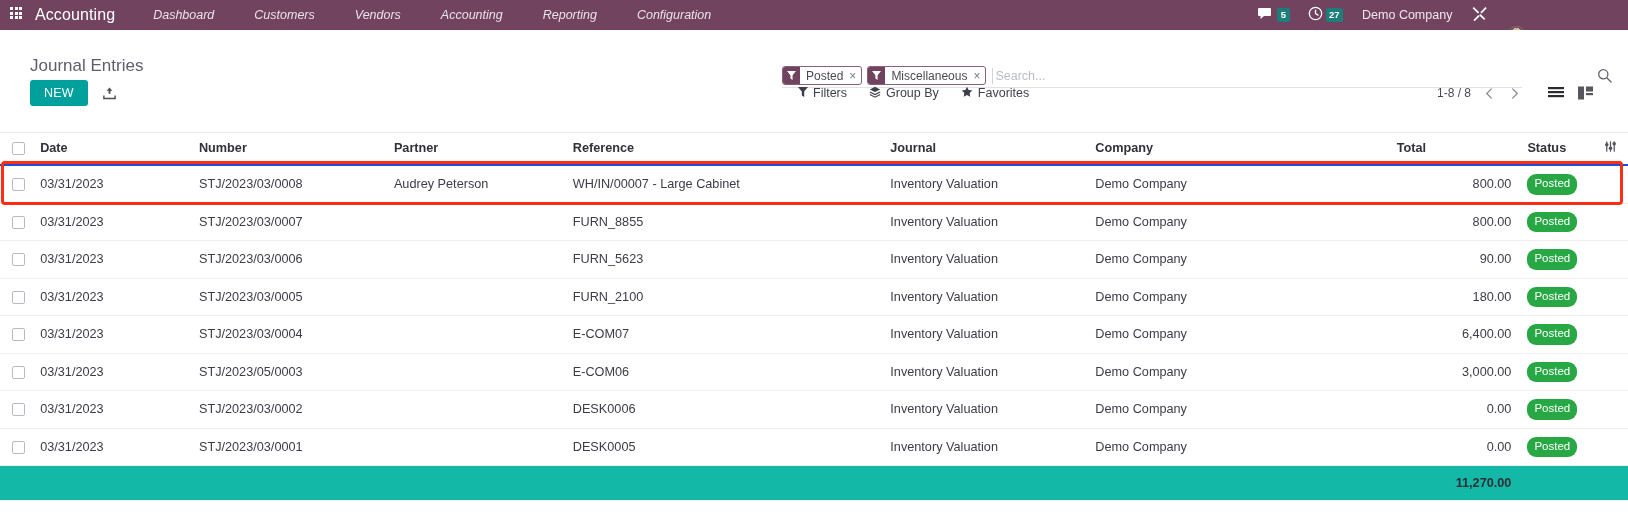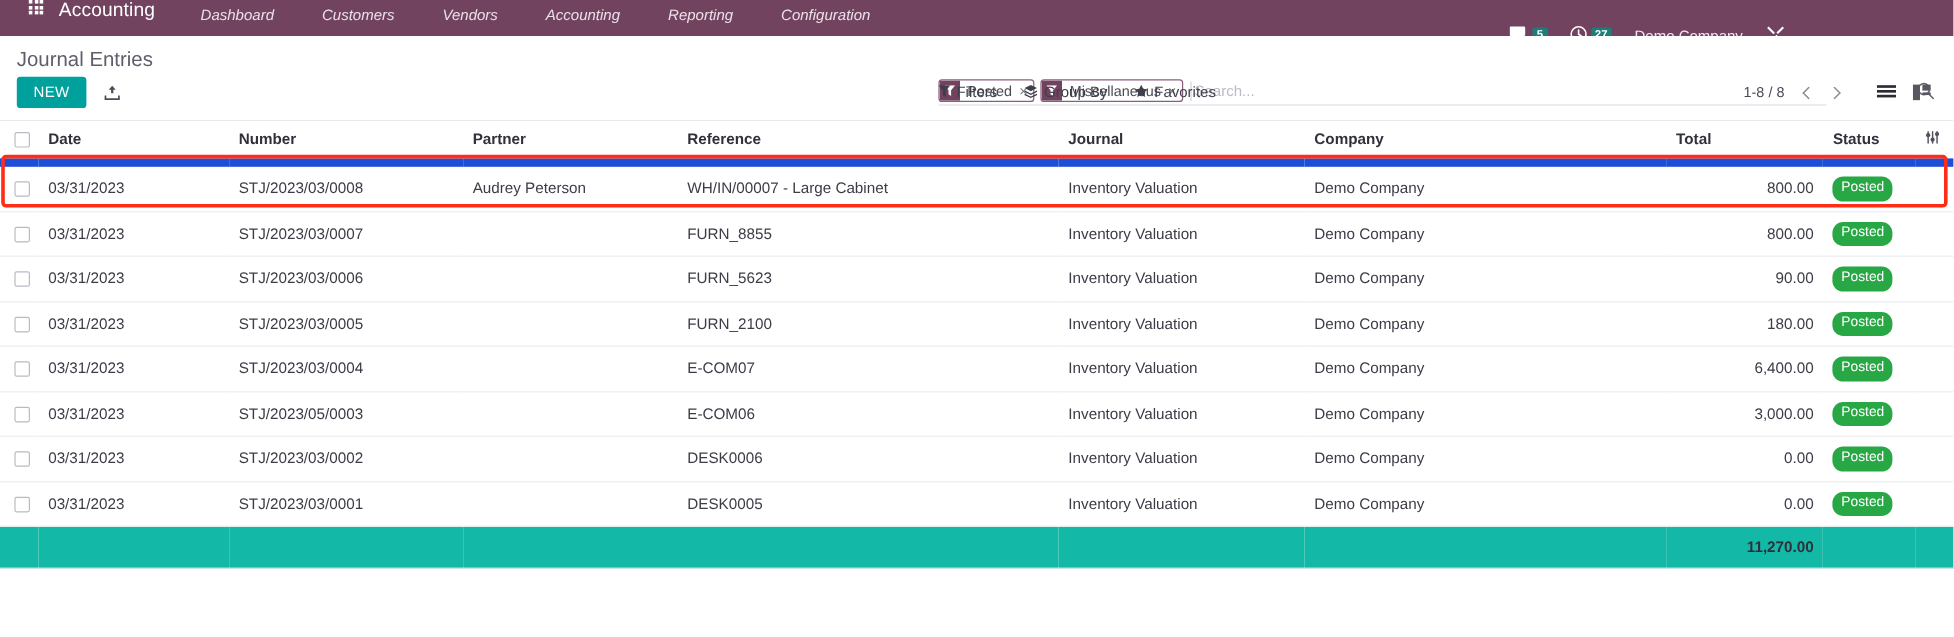--- a/index.html
+++ b/index.html
@@ -10,22 +10,22 @@
     font-size: 13px;
     color: #374151;
     overflow: hidden;
   }
 
   
   .navbar {
     height: 30px;
     background: #71435f;
     display: flex;
-    align-items: flex-start;
-    padding: 0 10px 0 20px;
+    align-items: center;
+    padding: 0 10px 0 6px;
     color: #f1e7ee;
     font-size: 12.5px;
     white-space: nowrap;
   }
   .apps-grid {
     width: 16px; height: 16px;
     display: grid;
     grid-template-columns: repeat(3, 3px);
     grid-template-rows: repeat(3, 3px);
     gap: 1.6px;
@@ -77,21 +77,21 @@
     background: radial-gradient(circle at 50% 34%, #d9b79a 0 36%, #6b4a3a 37% 100%);
     border: 1px solid #8a6a80;
     flex: none;
   }
   .user-name { font-size: 12.5px; color: #f6eef3; }
 
   
   .control-panel {
     background: #ffffff;
     border-bottom: 1px solid #e7e9ed;
-    padding: 0;
+    padding: 16px;
     position: relative;
   }
   .cp-row1 {
     display: flex;
     align-items: flex-start;
     padding: 8px 14px 0 14px;
     min-height: 30px;
   }
   .breadcrumb-title {
     font-size: 17px;
@@ -236,21 +236,21 @@
   table.o-list {
     width: 100%;
     border-collapse: collapse;
     font-size: 12.7px;
   }
   table.o-list thead th {
     text-align: left;
     font-weight: bold;
     color: #31313c;
     padding: 7px 8px 8px 8px;
-    border-bottom: 7px solid #1d4ed8;
+    border-bottom: 2px solid #1d4ed8;
     background: #ffffff;
     white-space: nowrap;
     font-size: 12.7px;
     cursor: pointer;
   }
   table.o-list tbody td {
     padding: 8px 8px;
     border-bottom: 1px solid #eceef1;
     color: #3c3c47;
     white-space: nowrap;

